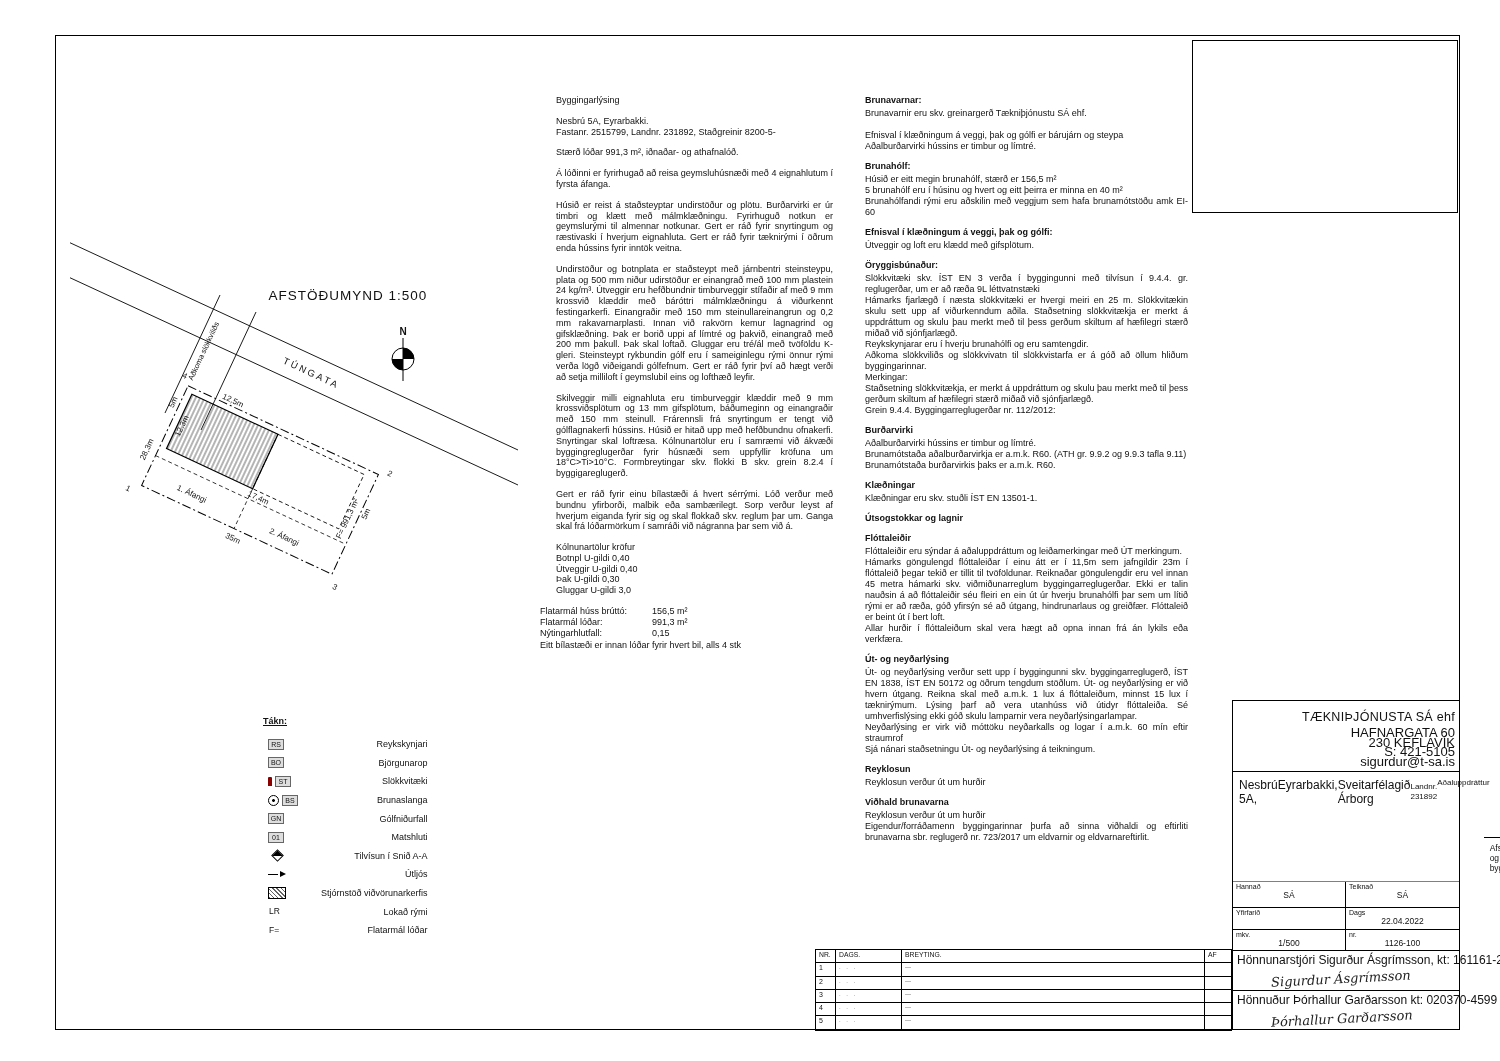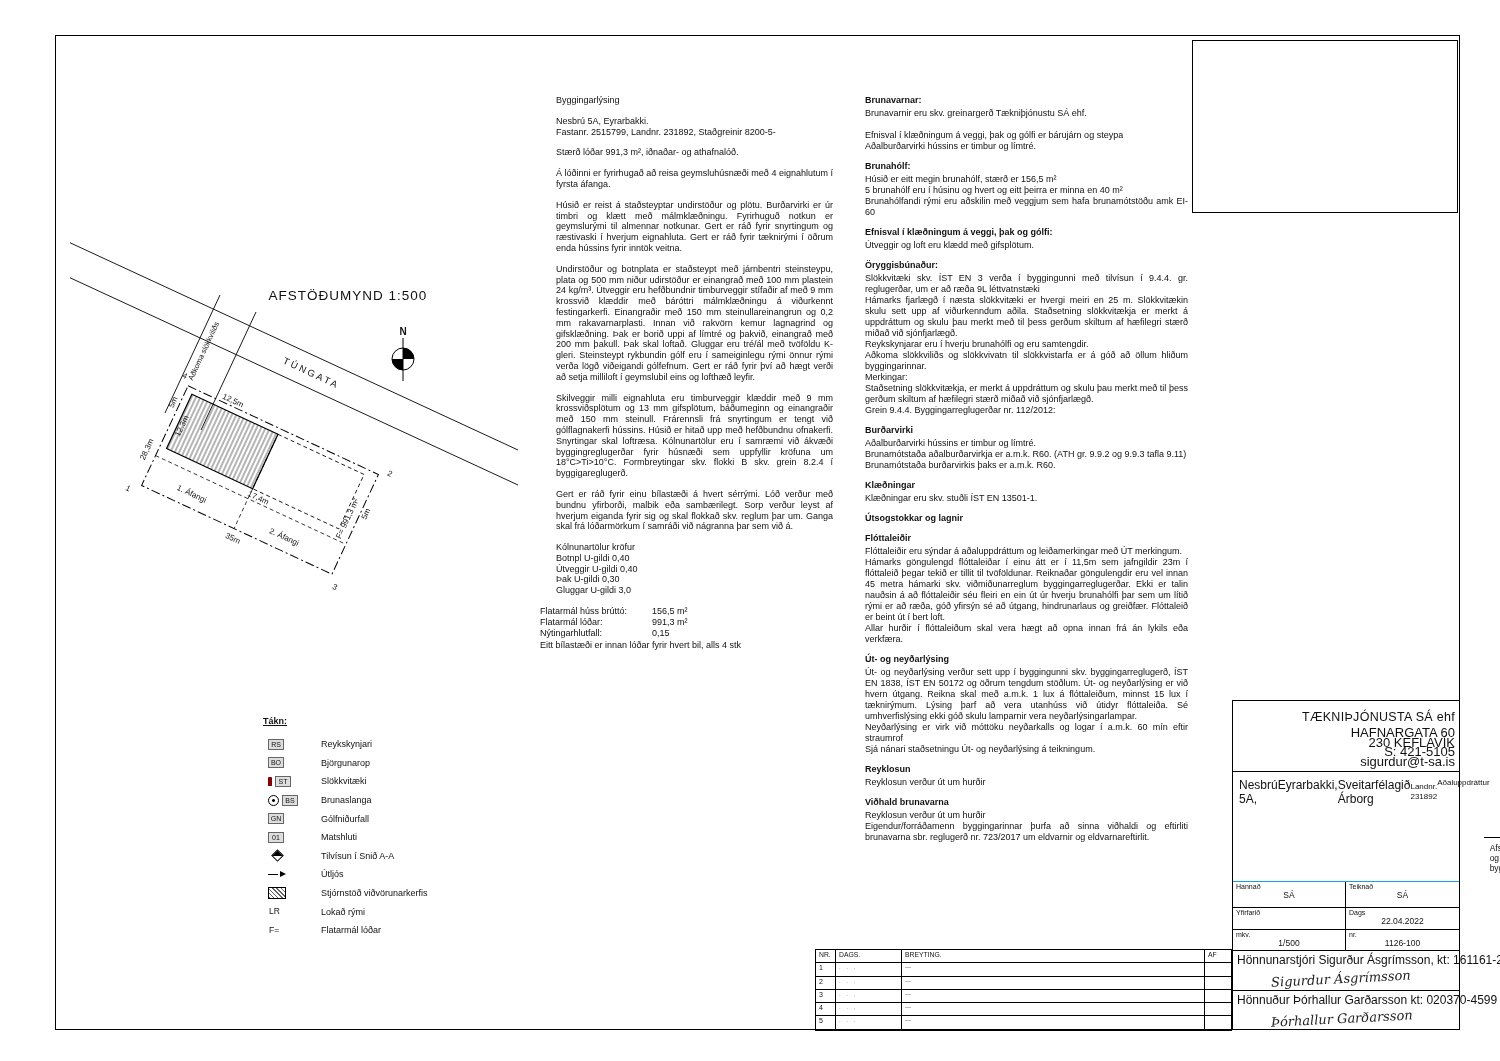--- a/index.html
+++ b/index.html
@@ -24,21 +24,21 @@
   
   .rightcol { position:absolute; left:865px; top:95px; width:323px; font-size:9px; line-height:11px; }
   .sec { margin-bottom:9px; }
   .sec-h { font-weight:bold; margin-bottom:2px; }
   .sec-b { white-space:pre-line; text-align:justify; }
   .sec-b:empty { display:none; }
 
   
   .legend { position:absolute; left:263px; top:716px; font-size:9px; }
   .legend-heading { font-weight:bold; text-decoration:underline; margin-bottom:9px; }
-  .legend-row { display:flex; align-items:center; height:18.6px; }
+  .legend-row { display:flex; align-items:center; height:18.6px;justify-content:space-between; }
   .lg-sym { width:58px; display:flex; align-items:center; padding-left:5px; gap:3px; flex:none; }
   .code { display:inline-block; min-width:16px; text-align:center; border:1px solid #666; background:#dedede; font-size:7px; line-height:9px; padding:0 1px; }
   .sym-text .code { border:none; background:transparent; font-size:8.5px; min-width:0; }
   .sym-diamond::before { content:""; width:7px; height:7px; border:1px solid #000;
       background:linear-gradient(135deg,#000 50%,#fff 50%); transform:rotate(45deg); margin:1px 5px; }
   .sym-arrow::before { content:""; width:10px; border-top:1.6px solid #000; }
   .sym-arrow::after { content:""; width:0; height:0; border:3.5px solid transparent; border-left:6px solid #000; margin-left:-1px; }
   .sym-hatch::before { content:""; width:16px; height:10px; border:1px solid #000;
       background:repeating-linear-gradient(45deg,#666 0 1px,transparent 1px 3px); }
   .sym-box-ext::before { content:""; width:4px; height:9px; background:#8b0000; border-radius:1px 1px 0 0; }

